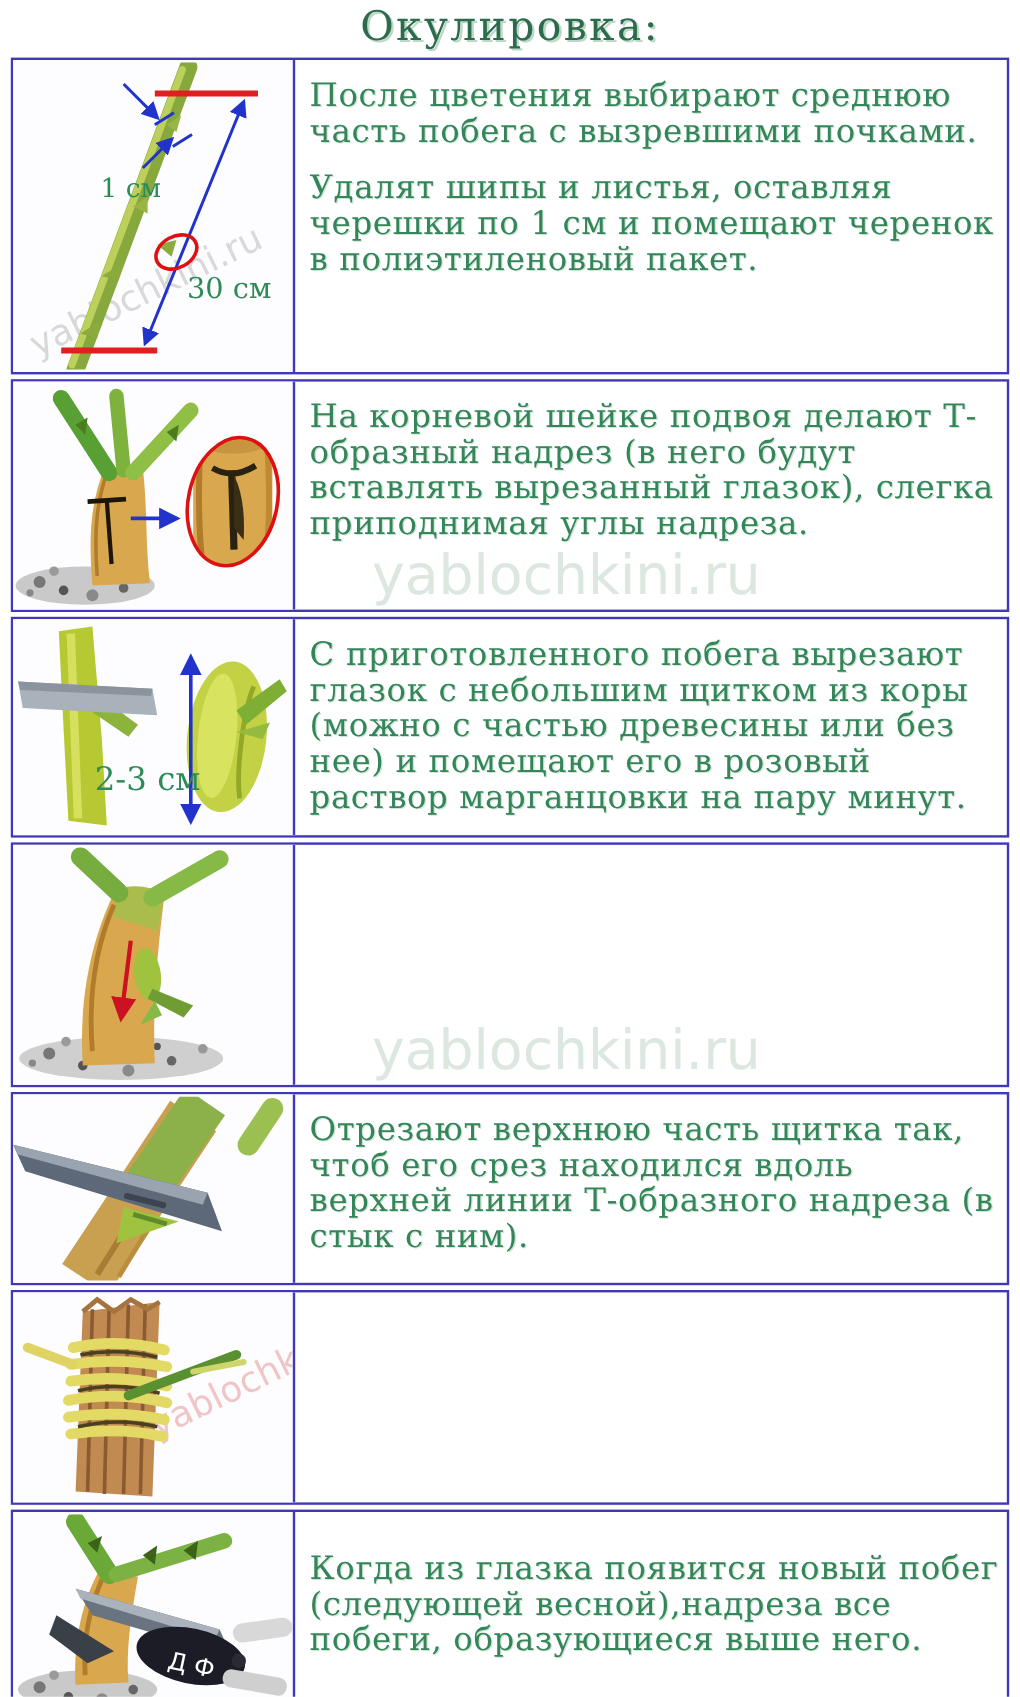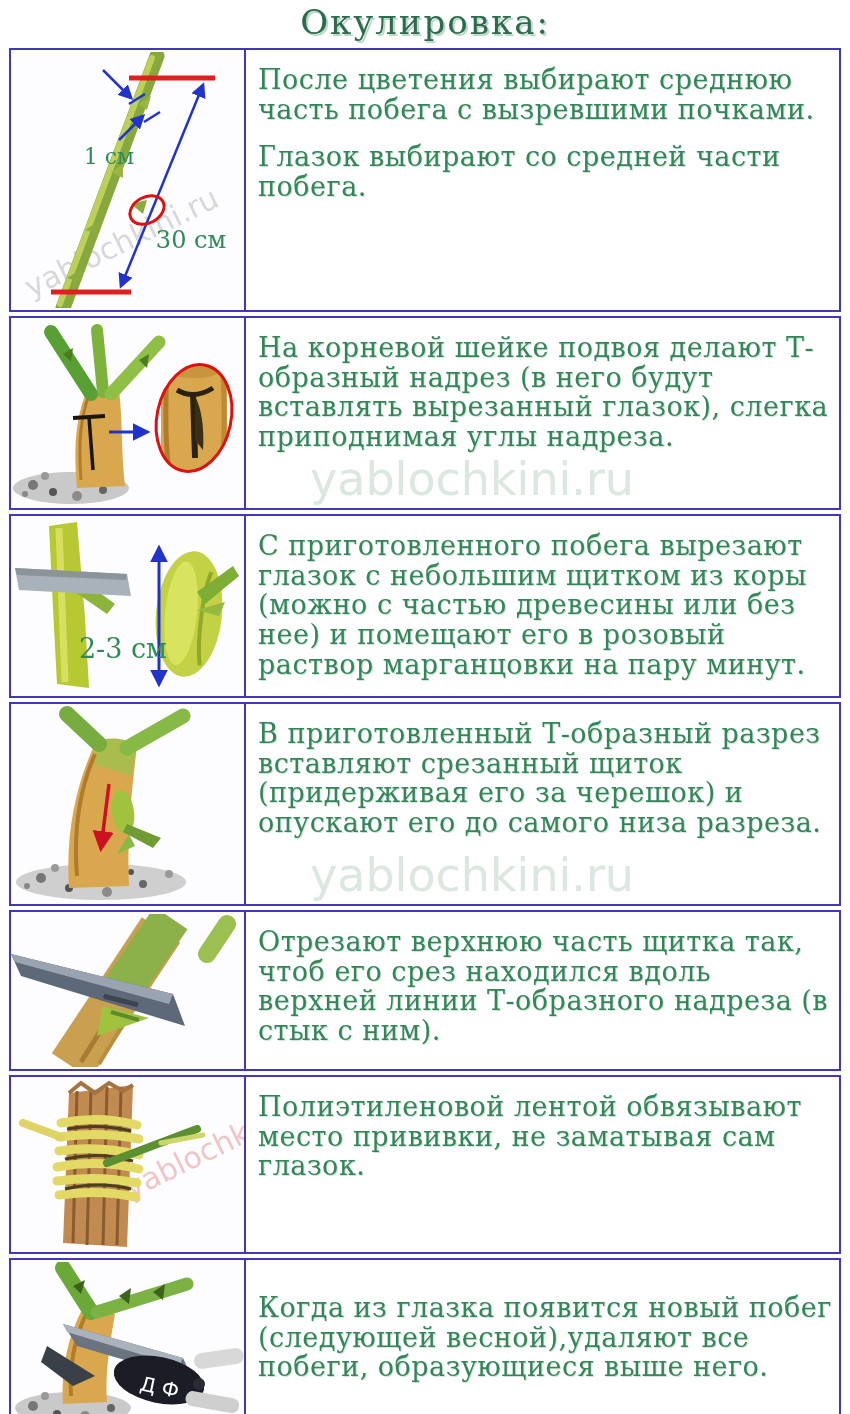--- a/index.html
+++ b/index.html
@@ -102,21 +102,21 @@
         <line x1="133" y1="70" x2="149" y2="60" stroke="#2233cc" stroke-width="2.5"></line>
 
         <ellipse cx="136" cy="158" rx="18" ry="13" transform="rotate(-28 136 158)" fill="none" stroke="#dd1111" stroke-width="3"></ellipse>
 
         <text class="svg-label" x="98" y="112" font-size="22" text-anchor="middle">1 см</text>
         <text class="svg-label" x="180" y="196" font-size="24" text-anchor="middle">30 см</text>
       </svg>
     </div>
     <div class="cell-txt">
       <p>После цветения выбирают среднюю часть побега с вызревшими почками.</p>
-      <p>Глазок выбирают со средней части побега.</p>
+      <p>Удалят шипы и листья, оставляя черешки по 1 см и помещают черенок в полиэтиленовый пакет.</p>
     </div>
   </div>
 
   <div class="row r2">
     <div class="cell-img">
       <svg width="233" height="186" viewBox="0 0 233 186">
         <defs>
           <marker id="ab2" viewBox="0 0 10 10" refX="8" refY="5" markerWidth="6" markerHeight="6" orient="auto-start-reverse">
             <path d="M0,0L10,5L0,10z" fill="#2233cc"></path>
           </marker>
@@ -232,21 +232,20 @@
         <line x1="116" y1="42" x2="172" y2="10" stroke="#86b946" stroke-width="15" stroke-linecap="round"></line>
 
         <ellipse cx="112" cy="106" rx="11" ry="22" transform="rotate(-8 112 106)" fill="#9fc23f"></ellipse>
         <path d="M116,118 L150,132 L142,142 L112,126 Z" fill="#6f9d34"></path>
         <path d="M118,128 L106,148 L124,140 Z" fill="#86b946"></path>
 
         <line x1="98" y1="78" x2="90" y2="142" stroke="#cc1122" stroke-width="3.5" marker-end="url(#ar4)"></line>
       </svg>
     </div>
     <div class="cell-txt vcenter">
-      <p>В приготовленный Т-образный разрез вставляют срезанный щиток (придерживая его за черешок) и опускают его до самого низа разреза.</p>
       <div class="wm-right">yablochkini.ru</div>
     </div>
   </div>
 
   <div class="row r5">
     <div class="cell-img">
       <svg width="233" height="153" viewBox="0 0 233 153">
 
         <line x1="60" y1="152" x2="150" y2="16" stroke="#c9a050" stroke-width="46"></line>
         <line x1="108" y1="80" x2="160" y2="4" stroke="#8cb04a" stroke-width="40"></line>
@@ -291,21 +290,20 @@
           <path d="M54,110 Q88,102 120,110"></path>
         </g>
 
         <path d="M50,58 L12,44" stroke="#ded364" stroke-width="8" stroke-linecap="round"></path>
 
         <path d="M96,84 L186,50" stroke="#5a9030" stroke-width="8" stroke-linecap="round"></path>
         <path d="M150,64 L192,56" stroke="#cdd66a" stroke-width="5" stroke-linecap="round"></path>
       </svg>
     </div>
     <div class="cell-txt">
-      <p>Полиэтиленовой лентой обвязывают место прививки, не заматывая сам глазок.</p>
     </div>
   </div>
 
   <div class="row r7">
     <div class="cell-img">
       <svg width="233" height="165" viewBox="0 0 233 165">
 
         <g>
           <ellipse cx="62" cy="146" rx="58" ry="16" fill="#c9c9c9"></ellipse>
           <circle cx="22" cy="144" r="5" fill="#777"></circle>
@@ -331,17 +329,17 @@
           <polygon points="36,84 84,114 62,124 30,100" fill="#3a4048"></polygon>
           <ellipse cx="148" cy="118" rx="46" ry="23" transform="rotate(12 148 118)" fill="#1c1c26"></ellipse>
           <text x="128" y="128" font-size="20" fill="#ffffff" font-family="DejaVu Sans, sans-serif" transform="rotate(12 128 128)">Д Ф</text>
           <rect x="182" y="92" width="50" height="16" rx="8" transform="rotate(-8 182 92)" fill="#d8d8d8"></rect>
           <rect x="176" y="128" width="54" height="15" rx="7" transform="rotate(10 176 128)" fill="#cfcfcf"></rect>
           <circle cx="188" cy="122" r="6" fill="#2a2a34"></circle>
         </g>
       </svg>
     </div>
     <div class="cell-txt vcenter" style="justify-content:flex-start;padding-top:24px;">
-      <p>Когда из глазка появится новый побег (следующей весной),удаляют все побеги, образующиеся выше него.</p>
+      <p>Когда из глазка появится новый побег (следующей весной),надреза все побеги, образующиеся выше него.</p>
     </div>
   </div>
 
 </div>
 
 </body></html>

